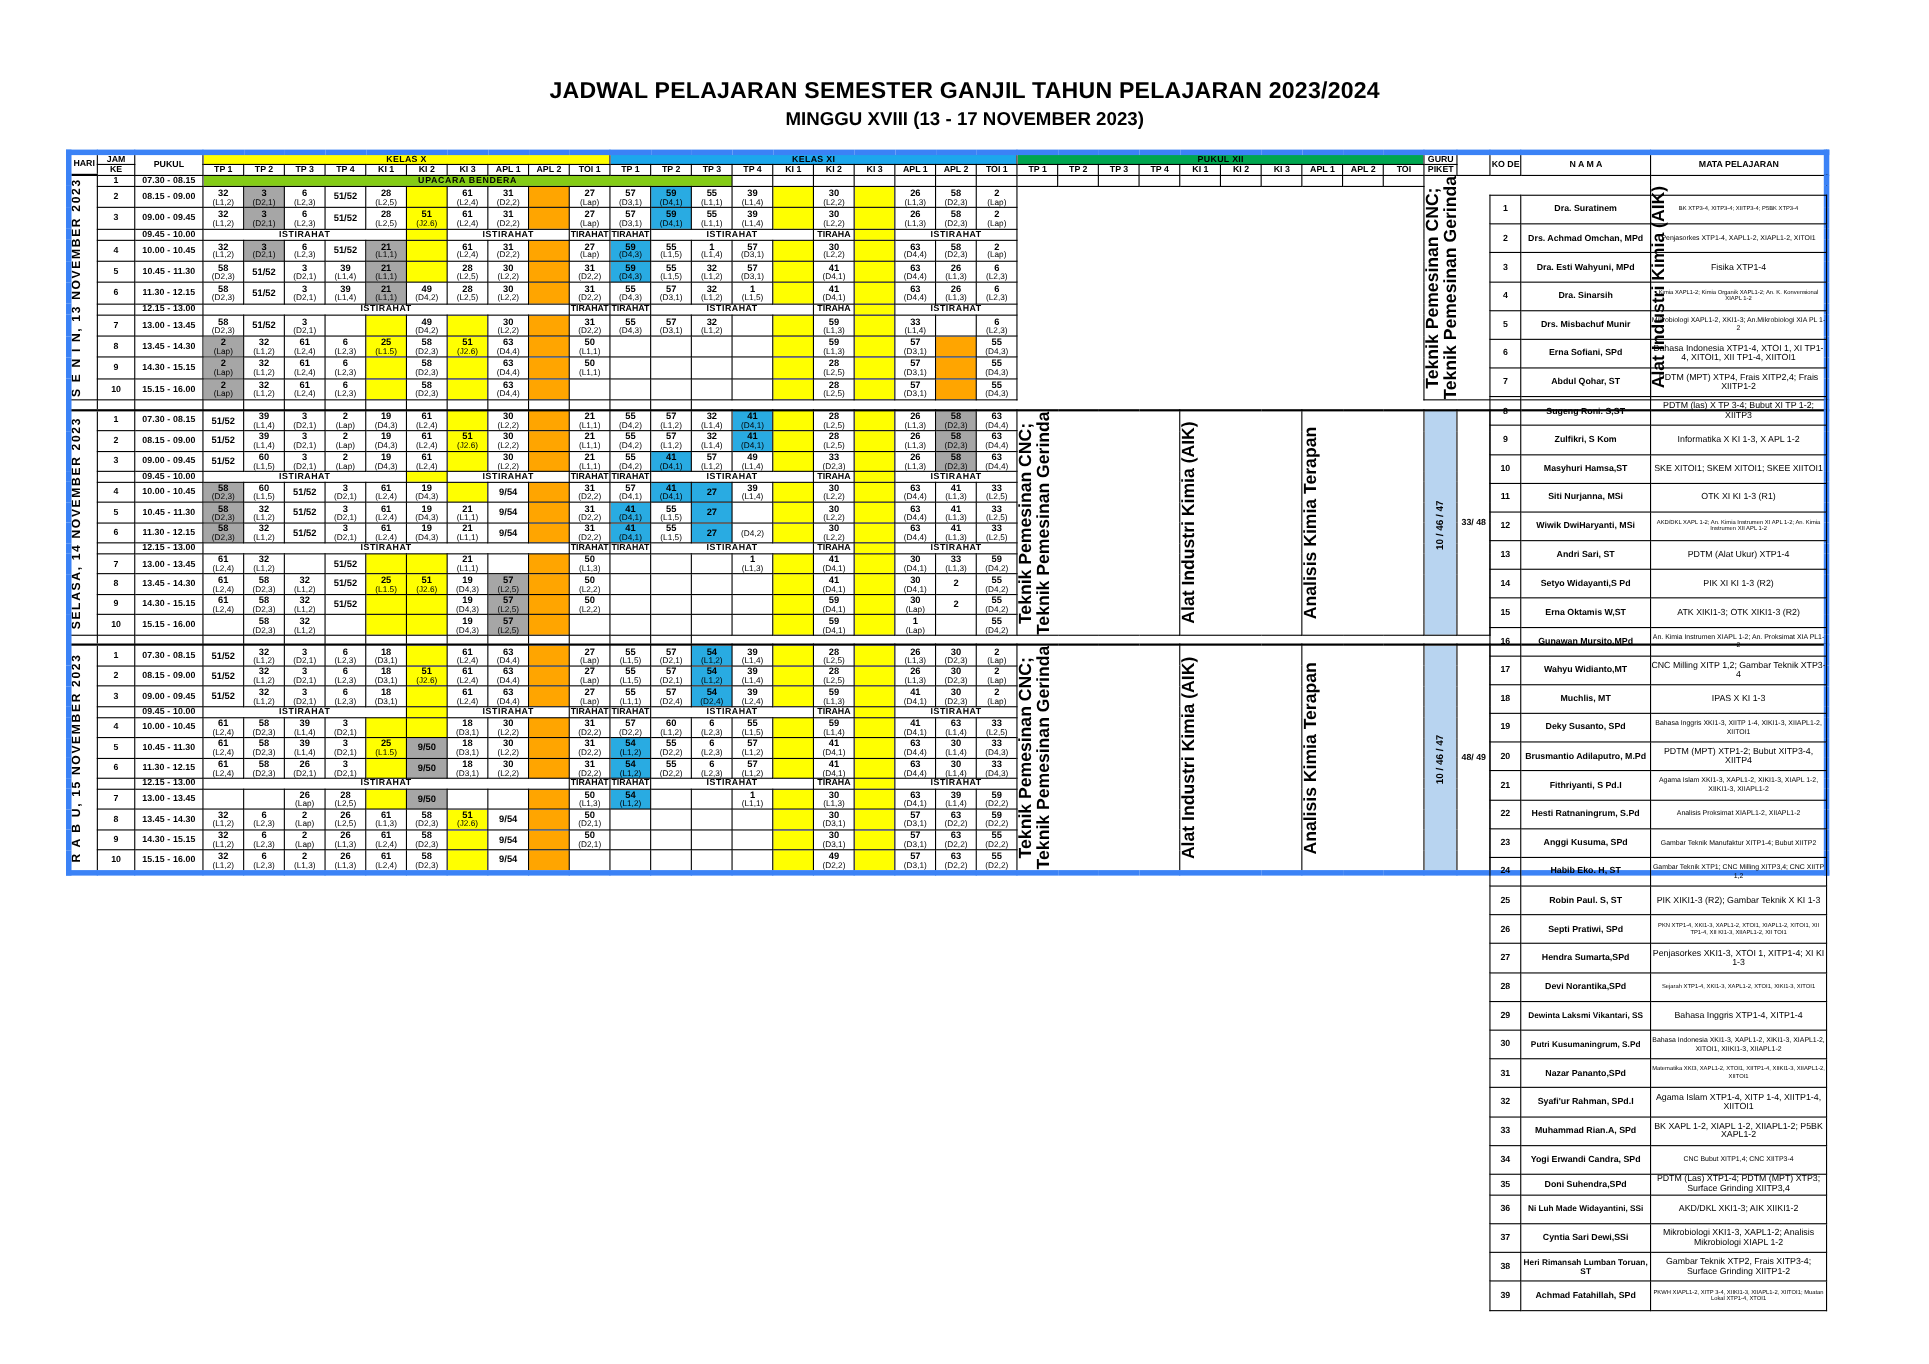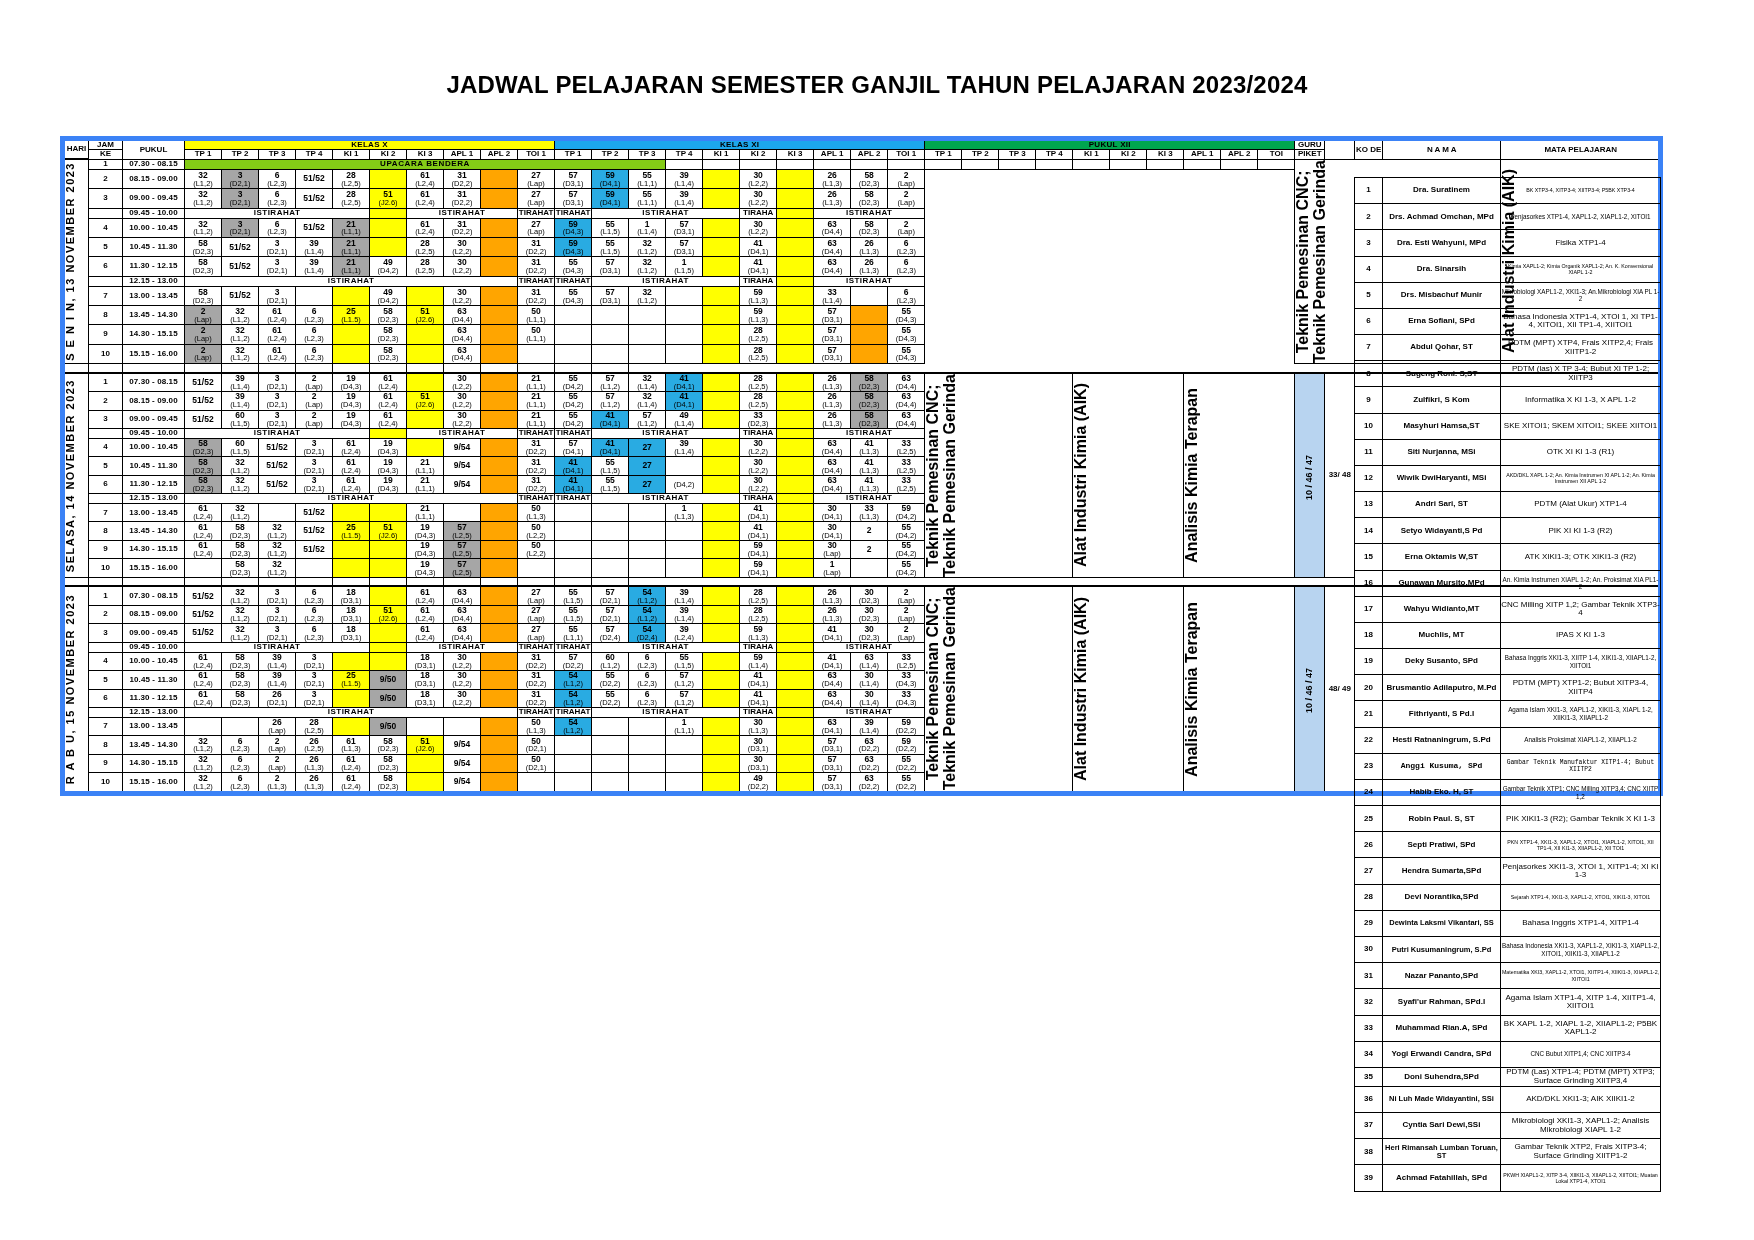--- a/index.html
+++ b/index.html
@@ -12,21 +12,21 @@
     width: 1754px; height: 1240px;
     position: relative;
     background: #fff;
     overflow: hidden;
   }
   .title-block {
     text-align: center;
     padding-top: 70px;
   }
   .title-1 {
-    font-size: 24px; font-weight: bold; letter-spacing: .2px;
+    font-size: 21px; font-weight: bold; letter-spacing: .2px;
     color: #000; line-height: 1.25;
   }
   .title-2 {
     font-size: 17px; font-weight: bold; color: #000;
     line-height: 1.5;
   }
 
   .sheet {
     position: absolute;
     left: 60px; top: 136px;
@@ -103,20 +103,21 @@
   .sep-row td { height: 9px; border-left: 1px solid #000; border-right: 1px solid #000; }
   .thick-top { border-top: 2px solid #000 !important; }
 </style>
 </head>
 <body>
 
 <div id="page">
 
   <div class="title-block">
     <div class="title-1">JADWAL PELAJARAN SEMESTER GANJIL TAHUN PELAJARAN 2023/2024</div>
+    <div class="title-2">MINGGU XVIII (13 - 17 NOVEMBER 2023)</div>
   </div>
 
   <div class="sheet">
     <table class="grid">
       <colgroup id="cg">
           <col style="width: 26px;">
           <col style="width: 34px;">
           <col style="width: 62px;">
           <col style="width: 37px;">
           <col style="width: 37px;">
@@ -2307,21 +2308,21 @@
             <tr style="height: 26.1795px;">
               <td class="tno">21</td>
               <td class="tname">Fithriyanti, S Pd.I</td>
               <td class="tsub sm">Agama Islam XKI1-3, XAPL1-2, XIKI1-3, XIAPL 1-2, XIIKI1-3, XIIAPL1-2</td>
             </tr>
             <tr style="height: 26.1795px;">
               <td class="tno">22</td>
               <td class="tname">Hesti Ratnaningrum, S.Pd</td>
               <td class="tsub sm">Analisis Proksimat XIAPL1-2, XIIAPL1-2</td>
             </tr>
-            <tr style="height: 26.1795px; font-family: Liberation Mono, monospace;">
+            <tr style="height: 26.1795px;">
               <td class="tno">23</td>
               <td class="tname">Anggi Kusuma, SPd</td>
               <td class="tsub sm">Gambar Teknik Manufaktur XITP1-4;  Bubut XIITP2</td>
             </tr>
             <tr style="height: 26.1795px;">
               <td class="tno">24</td>
               <td class="tname">Habib Eko. H, ST</td>
               <td class="tsub sm">Gambar Teknik XTP1; CNC Milling XITP3,4; CNC XIITP 1,2</td>
             </tr>
             <tr style="height: 26.1795px;">

